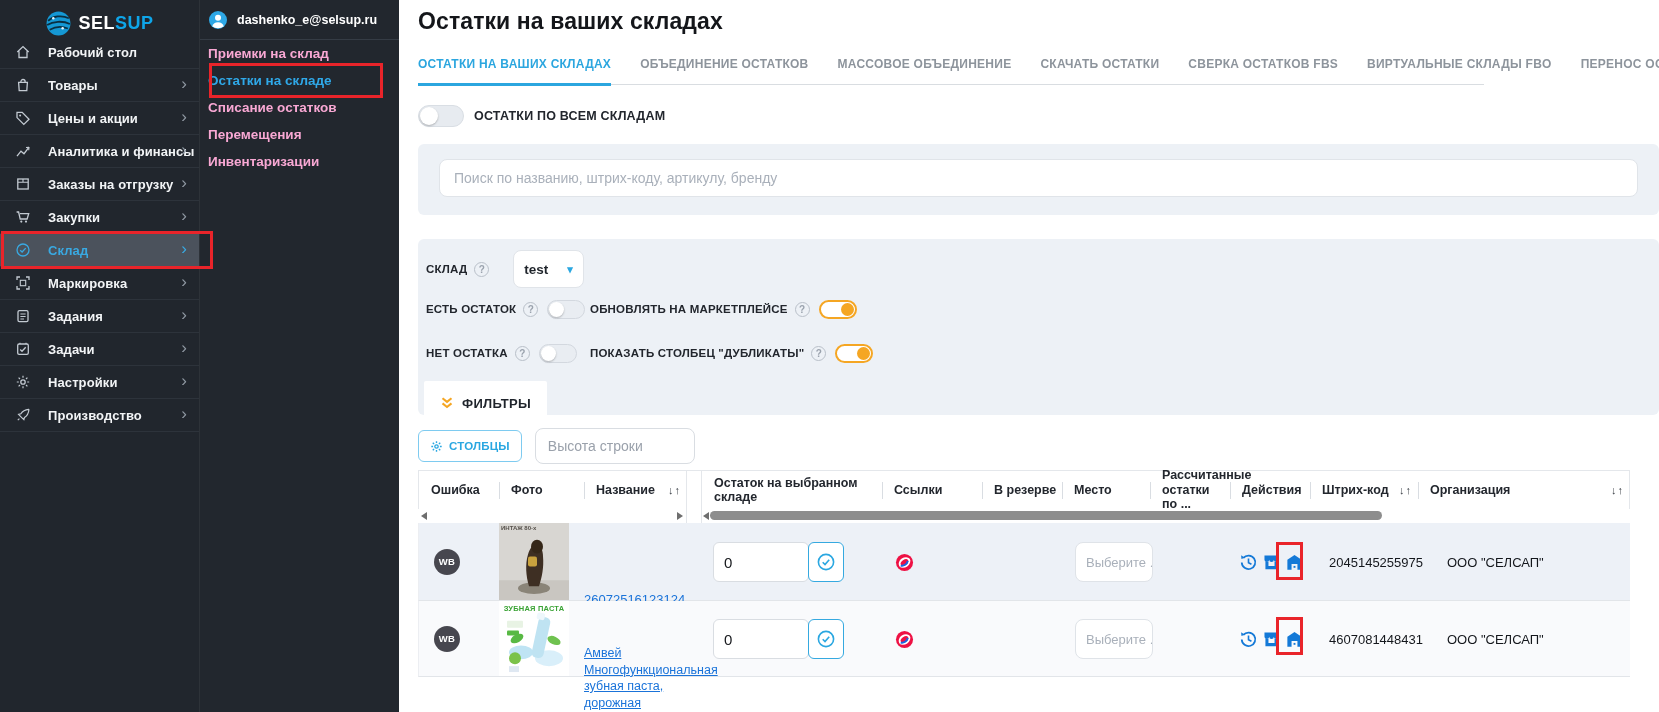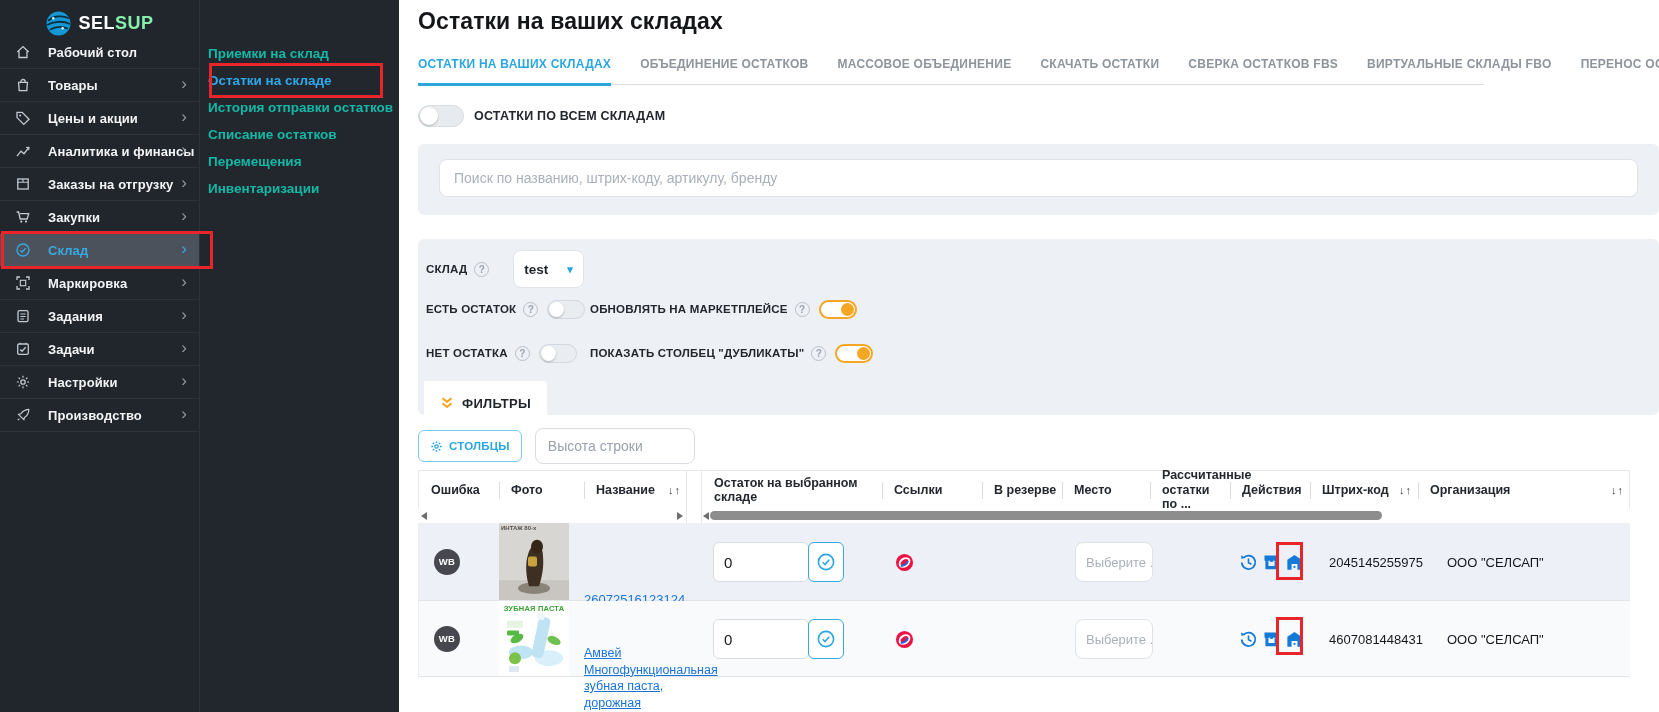--- a/index.html
+++ b/index.html
@@ -7,36 +7,36 @@
   body { font-family:"Liberation Sans", sans-serif; }
   #app { position:relative; width:1659px; height:712px; overflow:hidden; background:#fff; }
 
   
   .sidebar { position:absolute; left:0; top:0; width:199px; height:712px; background:#21262d; }
   .submenu { position:absolute; left:199px; top:0; width:200px; height:712px; background:#22272e; border-left:1px solid rgba(255,255,255,.05); }
 
   .logo { position:absolute; left:0; top:8px; width:199px; height:30px; display:flex; align-items:center; justify-content:center; gap:6px; }
   .logo svg { width:27px; height:27px; }
   .logo .t { font-size:18px; font-weight:700; letter-spacing:.5px; color:#fff; }
-  .logo .t .b { color:#86efac; }
+  .logo .t .b { color:#0ea5e9; }
 
   .side-menu { position:absolute; left:0; top:36px; width:199px; }
   .side-item { position:relative; height:33px; display:flex; align-items:center; border-bottom:1px solid #2d333b; cursor:pointer; }
   .side-item .ic { width:16px; height:16px; margin-left:15px; color:#c3cad2; flex:0 0 16px; }
   .side-item .ic svg { width:16px; height:16px; display:block; }
   .side-item .lb { margin-left:17px; font-size:13px; font-weight:700; color:#f2f4f6; letter-spacing:.1px; }
   .side-item .ch { position:absolute; right:12px; top:50%; transform:translateY(-53%); font-size:17px; color:#8f98a2; }
   .side-item.selected { background:#4b525c; }
   .side-item.selected .lb, .side-item.selected .ch, .side-item.selected .ic { color:#39a9e2; }
 
   .submenu-head { position:absolute; left:0; top:0; width:200px; height:40px; display:flex; align-items:center; gap:9px; padding-left:8px; border-bottom:1px solid #353c45; }
   .submenu-head svg { width:20px; height:20px; flex:0 0 20px; }
   .submenu-head .em { font-size:12.5px; font-weight:700; color:#fff; }
   .sub-list { position:absolute; left:0; top:40px; width:200px; }
-  .sub-item { height:27px; display:flex; align-items:center; padding-left:8px; font-size:13.5px; font-weight:700; color:#14b8a6; cursor:pointer; }
+  .sub-item { height:27px; display:flex; align-items:center; padding-left:8px; font-size:13.5px; font-weight:700; color:#f9a8d4; cursor:pointer; }
   .sub-item.active { color:#2fa8e8; }
 
   
   .main { position:absolute; left:399px; top:0; width:1260px; height:712px; background:#fff; }
   .page-title { position:absolute; left:19px; top:8px; font-size:23px; font-weight:700; color:#14161a; letter-spacing:.1px; }
 
   .tabs { position:absolute; left:19px; top:57px; width:1066px; height:28px; display:flex; gap:29px; border-bottom:1px solid #d9dde1; }
   .tab { font-size:12px; font-weight:700; letter-spacing:.25px; color:#8d949c; padding-bottom:9px; cursor:pointer; white-space:nowrap; }
   .tab.active { color:#2ba6df; border-bottom:3px solid #2ba6df; margin-bottom:-2px; }
 
@@ -249,24 +249,31 @@
               <path d="M4.4 11.6 2.8 13.2" stroke="currentColor" stroke-width="1.2"></path>
             </svg>
           </span>
           <span class="lb">Производство</span>
           <span class="ch">›</span>
         </div>
       </nav>
   </aside>
 
   <aside class="submenu">
+    <div class="submenu-head">
+      <svg viewBox="0 0 20 20">
+        <circle cx="10" cy="10" r="9" fill="#2ea8e6"></circle>
+        <circle cx="10" cy="7.8" r="3" fill="#fff"></circle>
+        <path d="M4.2 16.2a6.2 6.2 0 0 1 11.6 0 9 9 0 0 1-11.6 0z" fill="#fff"></path>
+      </svg>
+      <span class="em">dashenko_e@selsup.ru</span>
+    </div>
     <nav class="sub-list" id="sub-list">
         <div class="sub-item">Приемки на склад</div>
         <div class="sub-item active">Остатки на складе</div>
-        <div class="sub-item">История отправки остатков</div>
         <div class="sub-item">Списание остатков</div>
         <div class="sub-item">Перемещения</div>
         <div class="sub-item">Инвентаризации</div>
       </nav>
   </aside>
 
   <main class="main">
     <h1 class="page-title">Остатки на ваших складах</h1>
 
     <div class="tabs" id="tabs">

